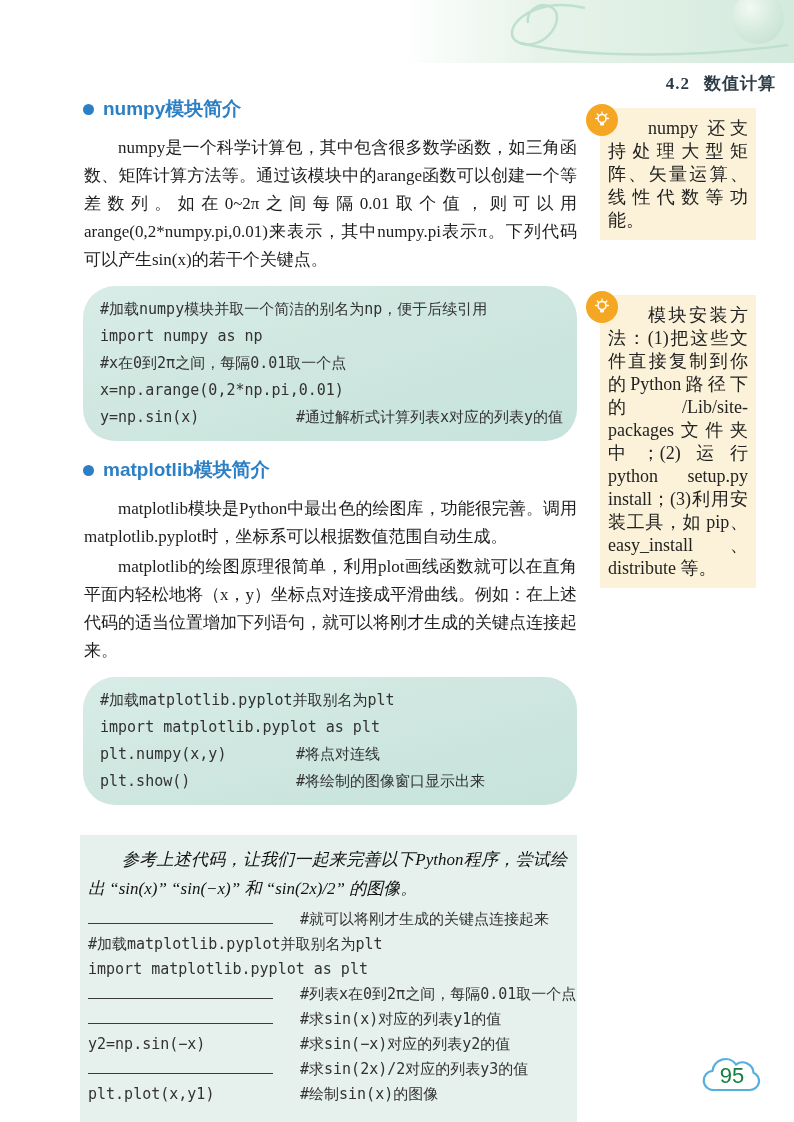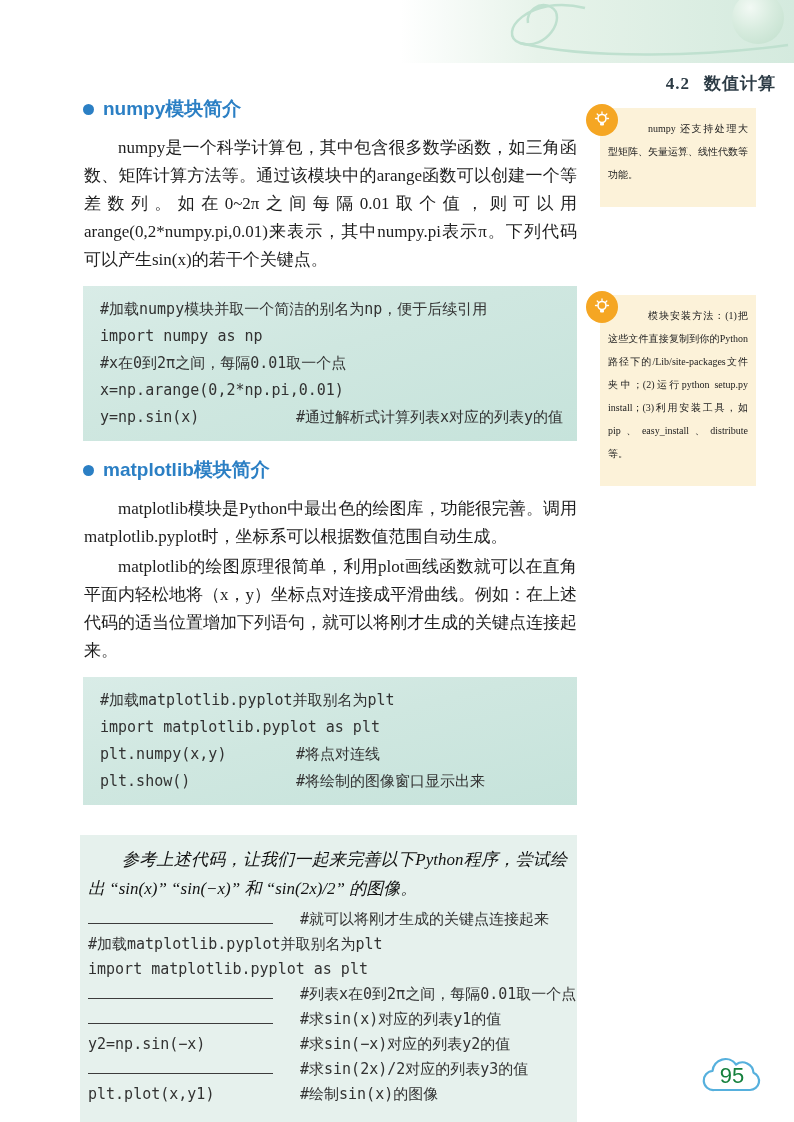--- a/index.html
+++ b/index.html
@@ -20,36 +20,36 @@
   .main-col{position:absolute;left:83px;top:96px;width:494px;}
   .sec-heading{display:flex;align-items:center;gap:9px;color:#2b7fc4;
     font-family:"Liberation Sans","DejaVu Sans",sans-serif;font-size:19px;font-weight:bold;
     margin:0 0 12px 0;}
   .sec-heading .bullet{width:11px;height:11px;border-radius:50%;background:#2b7fc4;flex:none;}
   .para{font-size:17px;line-height:28px;text-align:justify;text-indent:2em;margin:0 0 2px 1px;}
 
   
   .code-block{margin:12px 0 16px 0;padding:10px 0 10px 17px;
     background:linear-gradient(to bottom right,#d9ece7 0%,#cfe7e0 45%,#c6e3db 100%);
-    font-family:"DejaVu Sans Mono","Liberation Mono",monospace;font-size:15px;color:#323232;}
+    font-family:"DejaVu Sans Mono","Liberation Mono",monospace;font-size:15px;color:#323232;border-radius:32px;}
   .code-line{line-height:27px;white-space:nowrap;}
   .code-line .left{display:inline-block;min-width:196px;}
 
   
   .exercise{margin:30px 0 0 -3px;padding:10px 10px 20px 8px;background:#e6f1ed;}
   .exercise-intro{font-style:italic;font-size:17px;line-height:29px;text-align:justify;
     text-indent:2em;margin:0 0 4px 0;color:#111;}
   .exercise .code-line{font-family:"DejaVu Sans Mono","Liberation Mono",monospace;
     font-size:15px;color:#323232;line-height:25px;}
   .exercise .code-line .left{min-width:212px;}
   .blank-line{display:inline-block;width:185px;border-bottom:1.4px solid #3c3c3c;height:14px;}
 
   
-  .note{position:absolute;left:600px;width:140px;background:#fcf2d9;padding:9px 8px 21px 8px;
-    font-size:10px;line-height:23px;text-align:justify;color:#222;}
+  .note{position:absolute;left:600px;width:140px;background:#fcf2d9;padding:9px 8px 8px 8px;
+    font-size:18px;line-height:23px;text-align:justify;color:#222;}
   .note-1{top:108px;}
   .note-2{top:295px;}
   .note .note-text{text-indent:40px;display:block;}
   .bulb{position:absolute;left:-14px;top:-4px;width:32px;height:32px;border-radius:50%;
     background:#f5a623;display:flex;align-items:center;justify-content:center;}
 
   
   .page-cloud{position:absolute;left:700px;top:1050px;width:64px;height:48px;}
   .page-cloud .num{position:absolute;left:0;top:13px;width:100%;text-align:center;
     font-family:"Liberation Sans","DejaVu Sans",sans-serif;font-size:22px;color:#15803d;}

